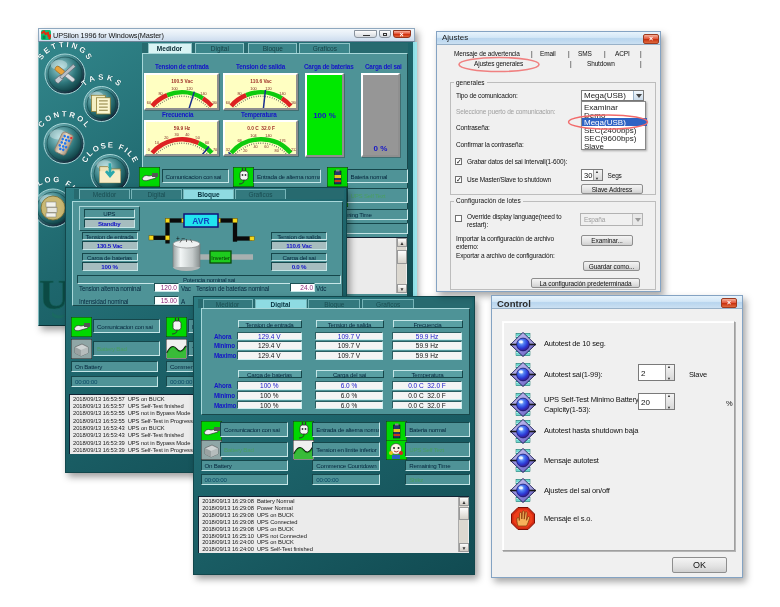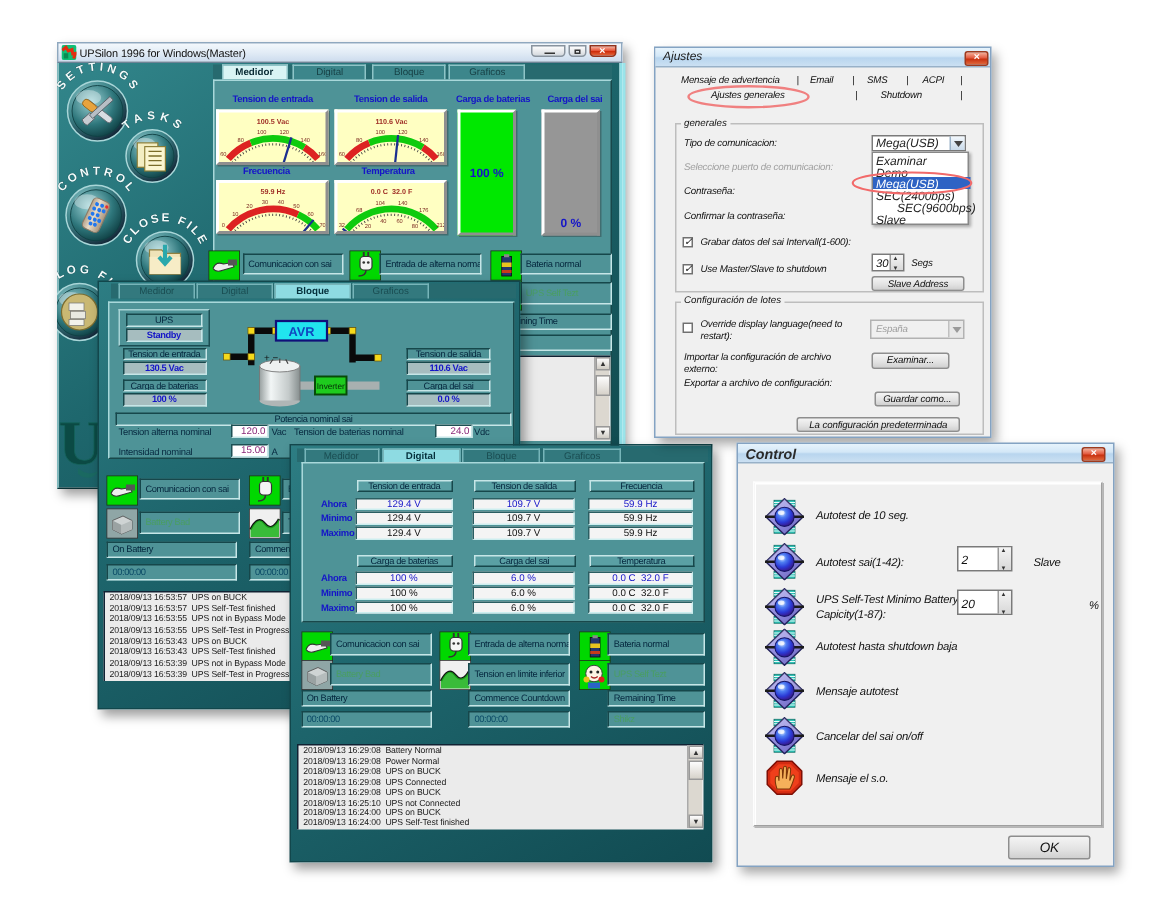--- a/index.html
+++ b/index.html
@@ -1,19 +1,19 @@
 <!DOCTYPE html>
 <html><head>
 <meta charset="utf-8">
 <style>
 * { margin:0; padding:0; box-sizing:border-box; }
 html,body { width:780px; height:607px; background:#fff; font-family:"Liberation Sans",sans-serif; overflow:hidden; }
 .ab { position:absolute; }
 
-.dlg { position:absolute; background:#f0f0f0; border:1px solid #84a3c3; box-shadow:3px 4px 7px rgba(0,0,0,.35);font-style:italic; }
+.dlg { position:absolute; background:#f0f0f0; border:1px solid #84a3c3; box-shadow:3px 4px 7px rgba(0,0,0,.35); }
 .dtitle { position:absolute; left:0; top:0; right:0; height:13px; background:linear-gradient(#e7f3fc 0%,#d3e7f7 45%,#b8d5ee 55%,#cbe0f2 100%); border-bottom:1px solid #98b1c8; }
 .dtitle span { position:absolute; left:5px; top:1px; font-size:9px; color:#1a1a1a; }
 .xbtn { position:absolute; width:16px; height:10px; background:linear-gradient(#f5b09a,#e35b41 45%,#c8310f 55%,#e06a3e); border:1px solid #9d3a1f; border-radius:2px; color:#fff; font-size:7px; line-height:8px; text-align:center; font-weight:bold; }
 .btn { position:absolute; background:linear-gradient(#f4f4f4,#e2e2e2 60%,#d0d0d0); border:1px solid #8e8e8e; border-radius:2px; font-size:6.5px; letter-spacing:-0.1px; color:#111; text-align:center; }
 .gb { position:absolute; border:1px solid #bdbdbd; }
 .gbl { position:absolute; background:#f0f0f0; padding:0 2px; font-size:6.5px; color:#111; }
 .t7 { position:absolute; font-size:6.5px; letter-spacing:-0.15px; color:#111; white-space:nowrap; }
 .t7g { position:absolute; font-size:6.5px; letter-spacing:-0.15px; color:#a0a0a0; white-space:nowrap; }
 .cb { position:absolute; width:7px; height:7px; background:#fff; border:1px solid #707070; font-size:7px; line-height:6px; color:#111; text-align:center; }
 .spin { position:absolute; background:#fff; border:1px solid #7a7a7a; }
@@ -550,21 +550,21 @@
         <div class="ab" style="left:2px;top:3px;width:0;height:0;border-left:3px solid transparent;border-right:3px solid transparent;border-top:4px solid #444;"></div>
       </div>
   </div>
 
   <div class="ab" style="left:144px;top:69px;width:65px;height:48.5px;background:#fff;border:1px solid #888;box-shadow:1px 1px 2px rgba(0,0,0,.3);z-index:5;">
     <div class="ab" style="left:2px;top:0.5px;font-size:8px;color:#222;">Examinar</div>
     <div class="ab" style="left:2px;top:8.5px;font-size:8px;color:#222;">Demo</div>
     <div class="ab" style="left:0;top:16px;width:65px;height:8px;background:#2e63c4;"></div>
     <div class="ab" style="left:2px;top:16.2px;font-size:8px;color:#fff;">Mega(USB)</div>
     <div class="ab" style="left:2px;top:24.3px;font-size:8px;color:#222;">SEC(2400bps)</div>
-    <div class="ab" style="left:16px;top:32.3px;font-size:8px;color:#222;">SEC(9600bps)</div>
+    <div class="ab" style="left:2px;top:32.3px;font-size:8px;color:#222;">SEC(9600bps)</div>
     <div class="ab" style="left:2px;top:40.3px;font-size:8px;color:#222;">Slave</div>
     <svg class="ab" style="left:-15px;top:11px;" width="82" height="18" viewBox="0 0 82 18">
         <ellipse cx="41" cy="9" rx="39.5" ry="7" fill="none" stroke="#f26a6a" stroke-width="1.4"></ellipse>
       </svg>
   </div>
   <div class="t7g" style="left:19px;top:76.3px;">Seleccione puerto de comunicacion:</div>
   <div class="t7" style="left:19px;top:92.3px;">Contraseña:</div>
   <div class="t7" style="left:19px;top:109px;">Confirmar la contraseña:</div>
   <div class="cb" style="left:18px;top:125.5px;">✓</div>
   <div class="t7" style="left:30px;top:125.5px;">Grabar datos del sai Intervall(1-600):</div>
@@ -633,21 +633,21 @@
           <line x1="6" y1="4.5" x2="20" y2="4.5"></line>
           <line x1="6" y1="20.5" x2="20" y2="20.5"></line>
           <line x1="6" y1="22" x2="20" y2="22"></line>
         </g>
       <polygon points="13,0.5 25.5,12.5 13,24.5 0.5,12.5" fill="url(#pg)" stroke="#23235c" stroke-width="1"></polygon>
       <polygon points="13,0.5 25.5,12.5 0.5,12.5" fill="rgba(255,255,255,0.22)"></polygon>
       <line x1="0" y1="12.5" x2="26" y2="12.5" stroke="#1a1a1a" stroke-width="1.6"></line>
       <circle cx="13" cy="12.5" r="6.4" fill="url(#orb)" stroke="#151566" stroke-width="0.7"></circle>
       <ellipse cx="10.8" cy="9.8" rx="2.2" ry="1.5" fill="rgba(255,255,255,0.75)"></ellipse>
     </svg></div>
-  <div class="t7" style="left:52px;top:74px;font-size:7.5px;">Autotest sai(1-42):</div>
+  <div class="t7" style="left:52px;top:74px;font-size:7.5px;">Autotest sai(1-99):</div>
   <div class="spin" style="left:146px;top:68px;width:37px;height:17px;">
       <b style="font-size:8px;top:4px;">2</b>
       <i></i>
     </div>
   <div class="t7" style="left:197px;top:74px;font-size:7.5px;">Slave</div>
   <div class="ic" style="left:18px;top:96px;"><svg width="26" height="25" viewBox="0 0 26 25">
       <g fill="#2fc4b8" stroke="#0c6b62" stroke-width="0.5">
           <rect x="6" y="1.5" width="14" height="4.5"></rect>
           <rect x="6" y="19" width="14" height="4.5"></rect>
         </g>
@@ -657,21 +657,21 @@
           <line x1="6" y1="20.5" x2="20" y2="20.5"></line>
           <line x1="6" y1="22" x2="20" y2="22"></line>
         </g>
       <polygon points="13,0.5 25.5,12.5 13,24.5 0.5,12.5" fill="url(#pg)" stroke="#23235c" stroke-width="1"></polygon>
       <polygon points="13,0.5 25.5,12.5 0.5,12.5" fill="rgba(255,255,255,0.22)"></polygon>
       <line x1="0" y1="12.5" x2="26" y2="12.5" stroke="#1a1a1a" stroke-width="1.6"></line>
       <circle cx="13" cy="12.5" r="6.4" fill="url(#orb)" stroke="#151566" stroke-width="0.7"></circle>
       <ellipse cx="10.8" cy="9.8" rx="2.2" ry="1.5" fill="rgba(255,255,255,0.75)"></ellipse>
     </svg></div>
   <div class="t7" style="left:52px;top:99px;font-size:7.5px;">UPS Self-Test Minimo Battery</div>
-  <div class="t7" style="left:52px;top:109px;font-size:7.5px;">Capicity(1-87):</div>
+  <div class="t7" style="left:52px;top:109px;font-size:7.5px;">Capicity(1-53):</div>
   <div class="spin" style="left:146px;top:97px;width:37px;height:17px;">
       <b style="font-size:8px;top:4px;">20</b>
       <i></i>
     </div>
   <div class="t7" style="left:234px;top:103px;font-size:7.5px;">%</div>
   <div class="ic" style="left:18px;top:123px;"><svg width="26" height="25" viewBox="0 0 26 25">
       <g fill="#2fc4b8" stroke="#0c6b62" stroke-width="0.5">
           <rect x="6" y="1.5" width="14" height="4.5"></rect>
           <rect x="6" y="19" width="14" height="4.5"></rect>
         </g>
@@ -716,21 +716,21 @@
           <line x1="6" y1="4.5" x2="20" y2="4.5"></line>
           <line x1="6" y1="20.5" x2="20" y2="20.5"></line>
           <line x1="6" y1="22" x2="20" y2="22"></line>
         </g>
       <polygon points="13,0.5 25.5,12.5 13,24.5 0.5,12.5" fill="url(#pg)" stroke="#23235c" stroke-width="1"></polygon>
       <polygon points="13,0.5 25.5,12.5 0.5,12.5" fill="rgba(255,255,255,0.22)"></polygon>
       <line x1="0" y1="12.5" x2="26" y2="12.5" stroke="#1a1a1a" stroke-width="1.6"></line>
       <circle cx="13" cy="12.5" r="6.4" fill="url(#orb)" stroke="#151566" stroke-width="0.7"></circle>
       <ellipse cx="10.8" cy="9.8" rx="2.2" ry="1.5" fill="rgba(255,255,255,0.75)"></ellipse>
     </svg></div>
-  <div class="t7" style="left:52px;top:190px;font-size:7.5px;">Cancelar del sai on/off</div>
+  <div class="t7" style="left:52px;top:190px;font-size:7.5px;">Ajustes del sai on/off</div>
   <div class="ic" style="left:18px;top:210px;width:26px;height:25px;">
     <svg width="26" height="25" viewBox="0 0 26 25">
       <polygon points="8,1.5 18,1.5 24.5,8 24.5,17 18,23.5 8,23.5 1.5,17 1.5,8" fill="#d42b12" stroke="#7e0f05" stroke-width="1"></polygon>
       <polygon points="9,3.5 17,3.5 22.5,9 22.5,16 17,21.5 9,21.5 3.5,16 3.5,9" fill="#ef3f1b"></polygon>
       <g fill="#f6b05a" stroke="#7a3508" stroke-width="0.7">
         <path d="M8 20 C6.8 16.5 6.6 13.5 7.2 11.8 Q8.3 11.2 9 12 L9.3 14.5 L9.6 7.4 Q9.7 6.2 10.7 6.4 Q11.6 6.5 11.6 7.6 L11.8 13 L12.4 5.8 Q12.5 4.7 13.5 4.9 Q14.4 5.1 14.3 6.2 L14.2 13.2 L15.3 6.6 Q15.5 5.5 16.4 5.8 Q17.2 6.1 17.1 7.2 L16.5 14.3 L17.8 11.2 Q18.4 10.2 19.2 10.8 Q19.9 11.3 19.5 12.4 C18.6 15.3 17.7 18 16.5 20 Z"></path>
       </g>
       </svg>
   </div>
   <div class="t7" style="left:52px;top:218px;font-size:7.5px;">Mensaje el s.o.</div>

